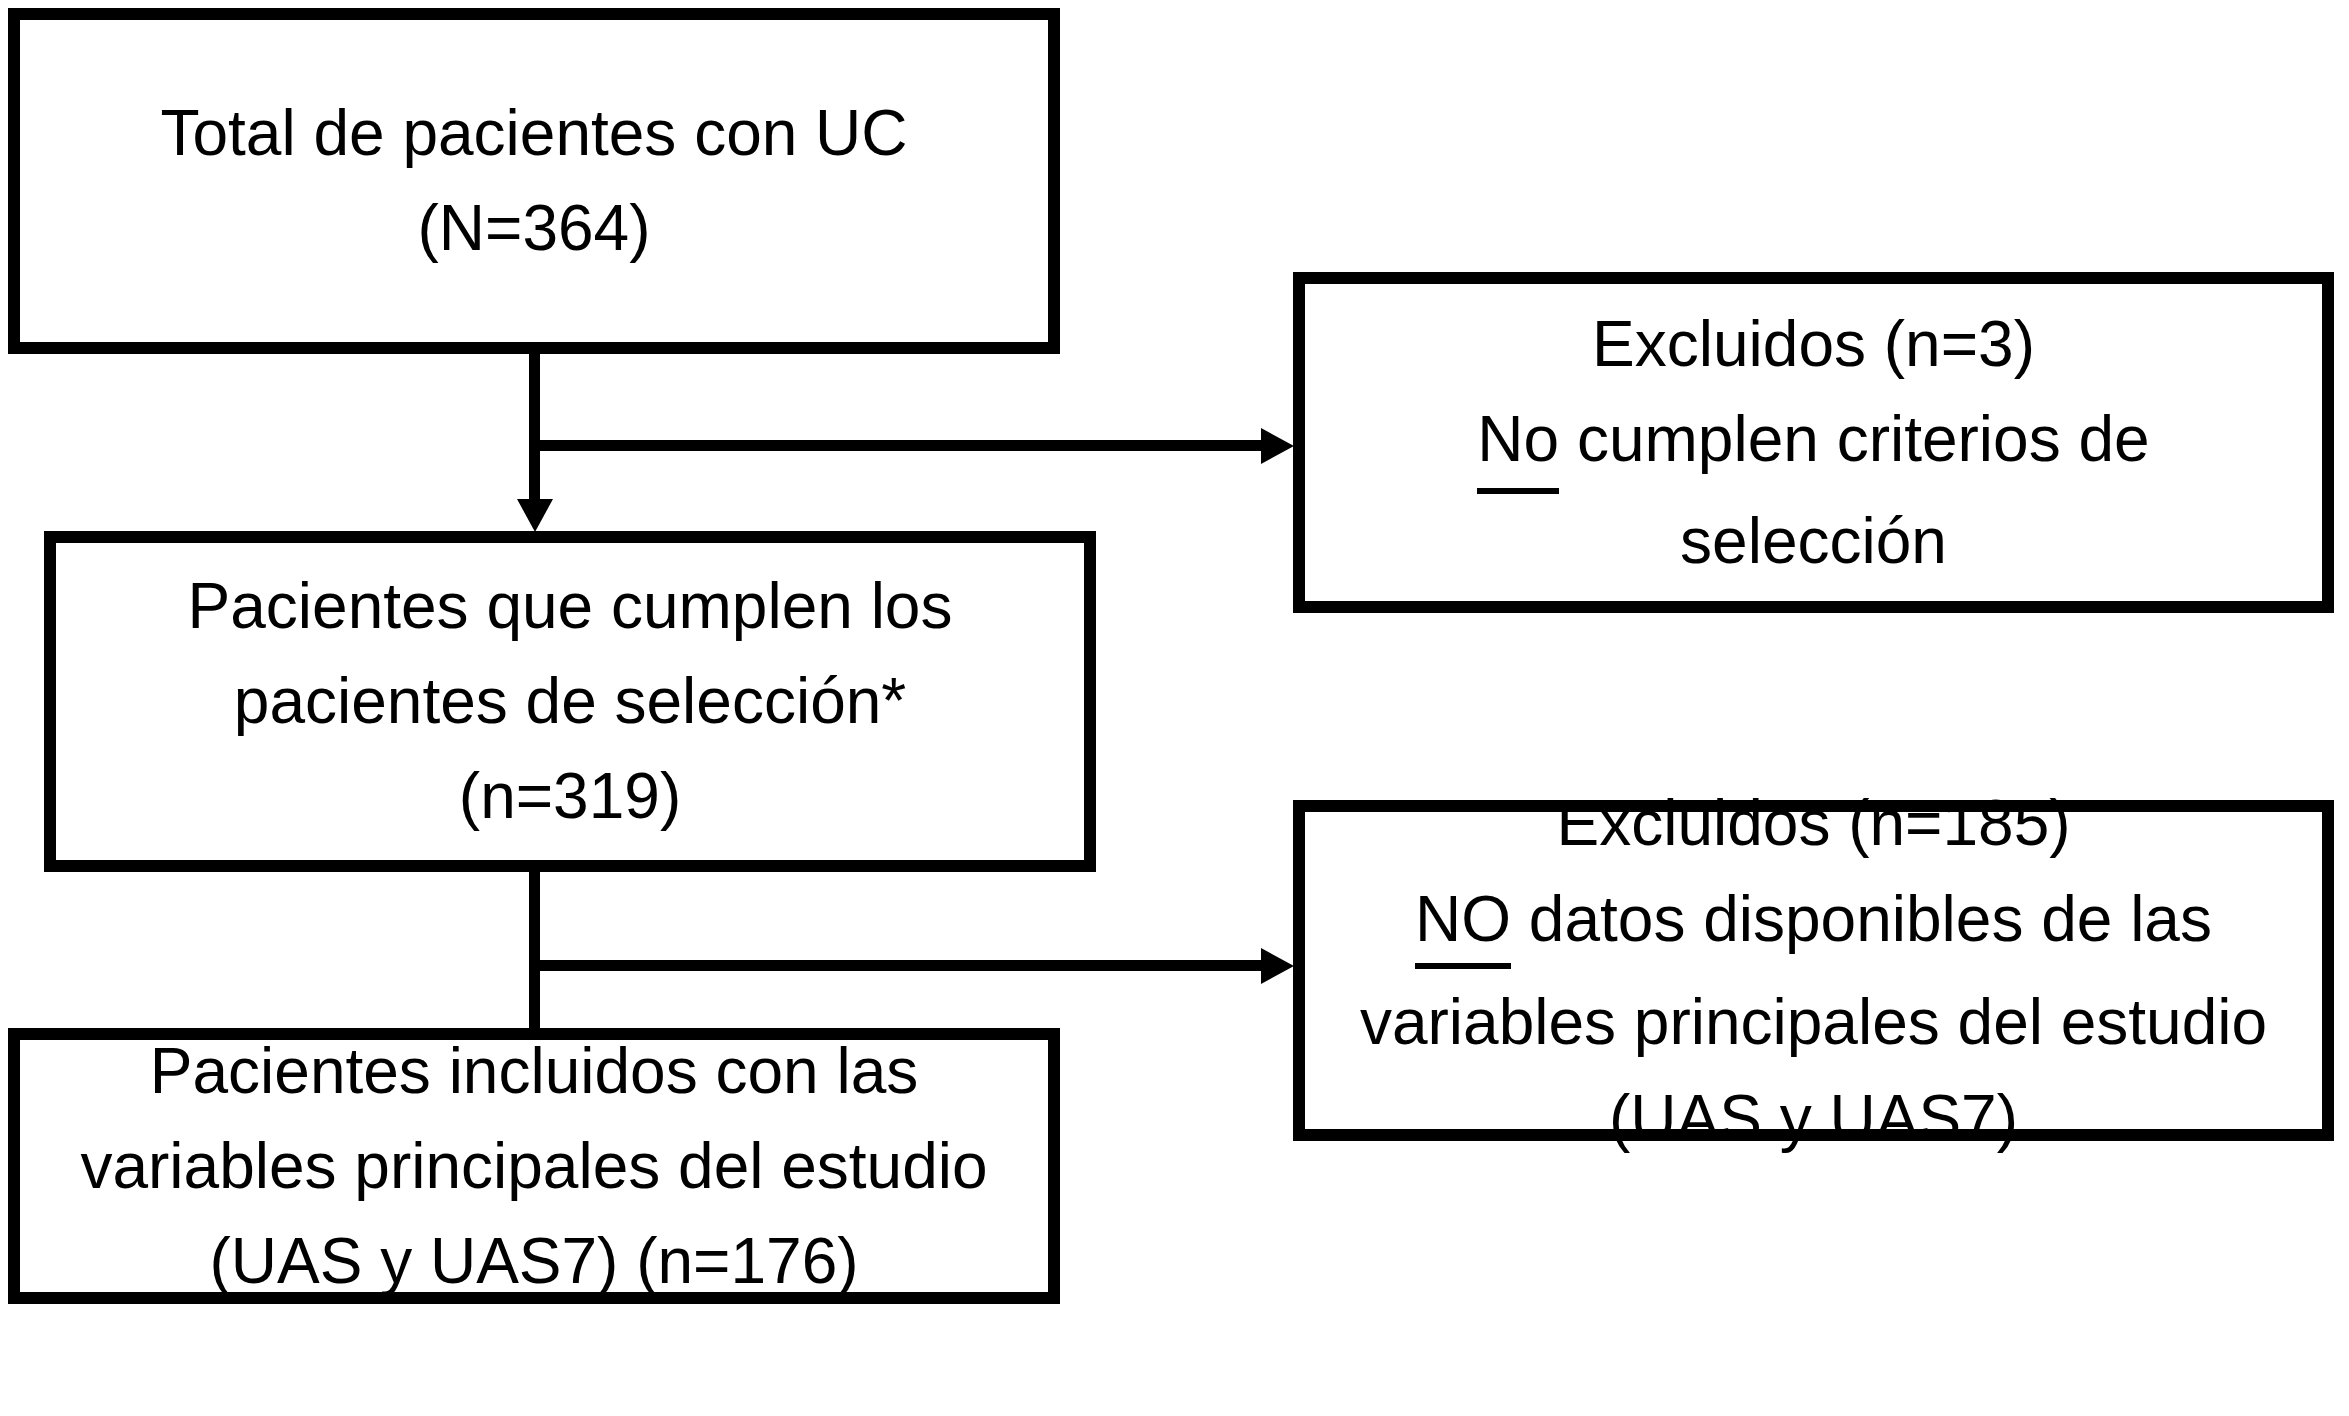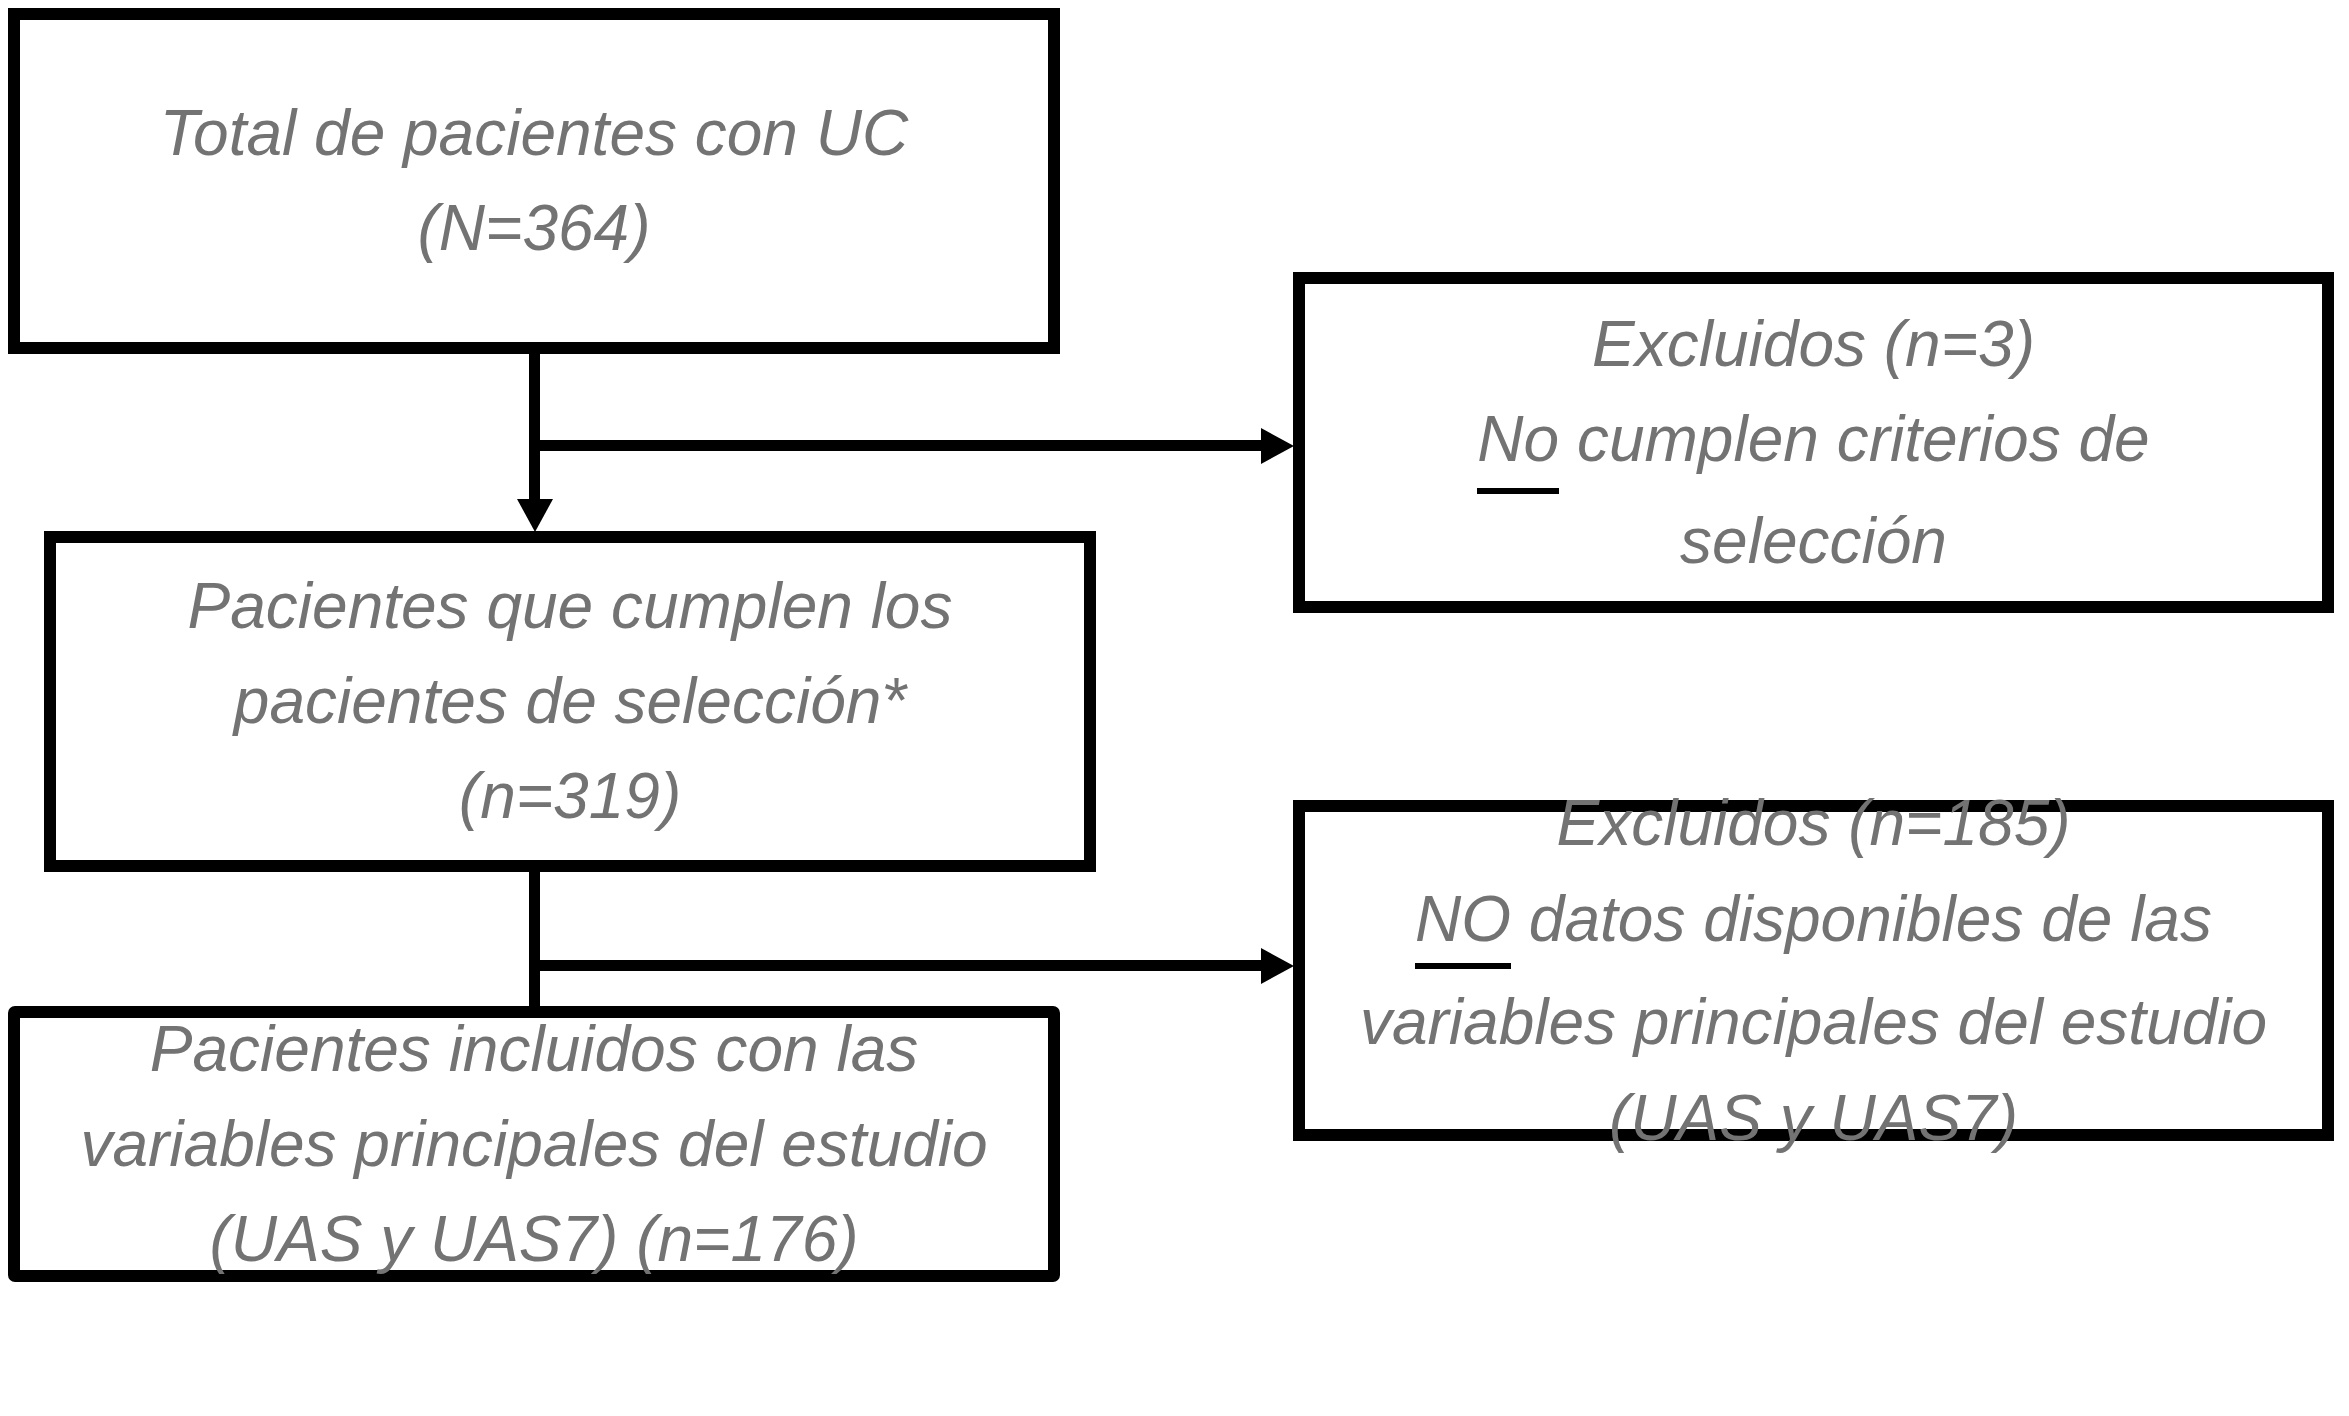--- a/index.html
+++ b/index.html
@@ -6,43 +6,42 @@
     margin: 0;
     padding: 0;
     background: #ffffff;
   }
   .canvas {
     position: relative;
     width: 2349px;
     height: 1416px;
     background: #ffffff;
     font-family: "Liberation Sans", "DejaVu Sans", sans-serif;
-    color: #737373;
+    color: #000000;
     overflow: hidden;
-    font-style: italic;
   }
   .box {
     position: absolute;
     box-sizing: border-box;
     border: 12px solid #000000;
     background: #ffffff;
     display: flex;
     flex-direction: column;
     align-items: center;
     justify-content: center;
     text-align: center;
     font-size: 64px;
     line-height: 95px;
   }
   .box-line { white-space: nowrap; }
   .tight { line-height: 85px; gap: 11px; }
   
   .box-total     { left: 8px;    top: 8px;    width: 1052px; height: 346px; }
   .box-criteria  { left: 8px;    top: 531px;  width: 1052px; height: 341px; margin-left: 36px; }
-  .box-included  { left: 8px;    top: 1006px; width: 1052px; height: 276px; border-radius: 7px; }
+  .box-included  { left: 8px;    top: 1028px; width: 1052px; height: 276px; }
   
   .box-excluded1 { left: 1293px; top: 272px;  width: 1041px; height: 341px; }
   .box-excluded2 { left: 1293px; top: 800px;  width: 1041px; height: 341px; }
   
   .u {
     display: inline-block;
     border-bottom: 6px solid #000000;
     padding-bottom: 1px;
   }
   

